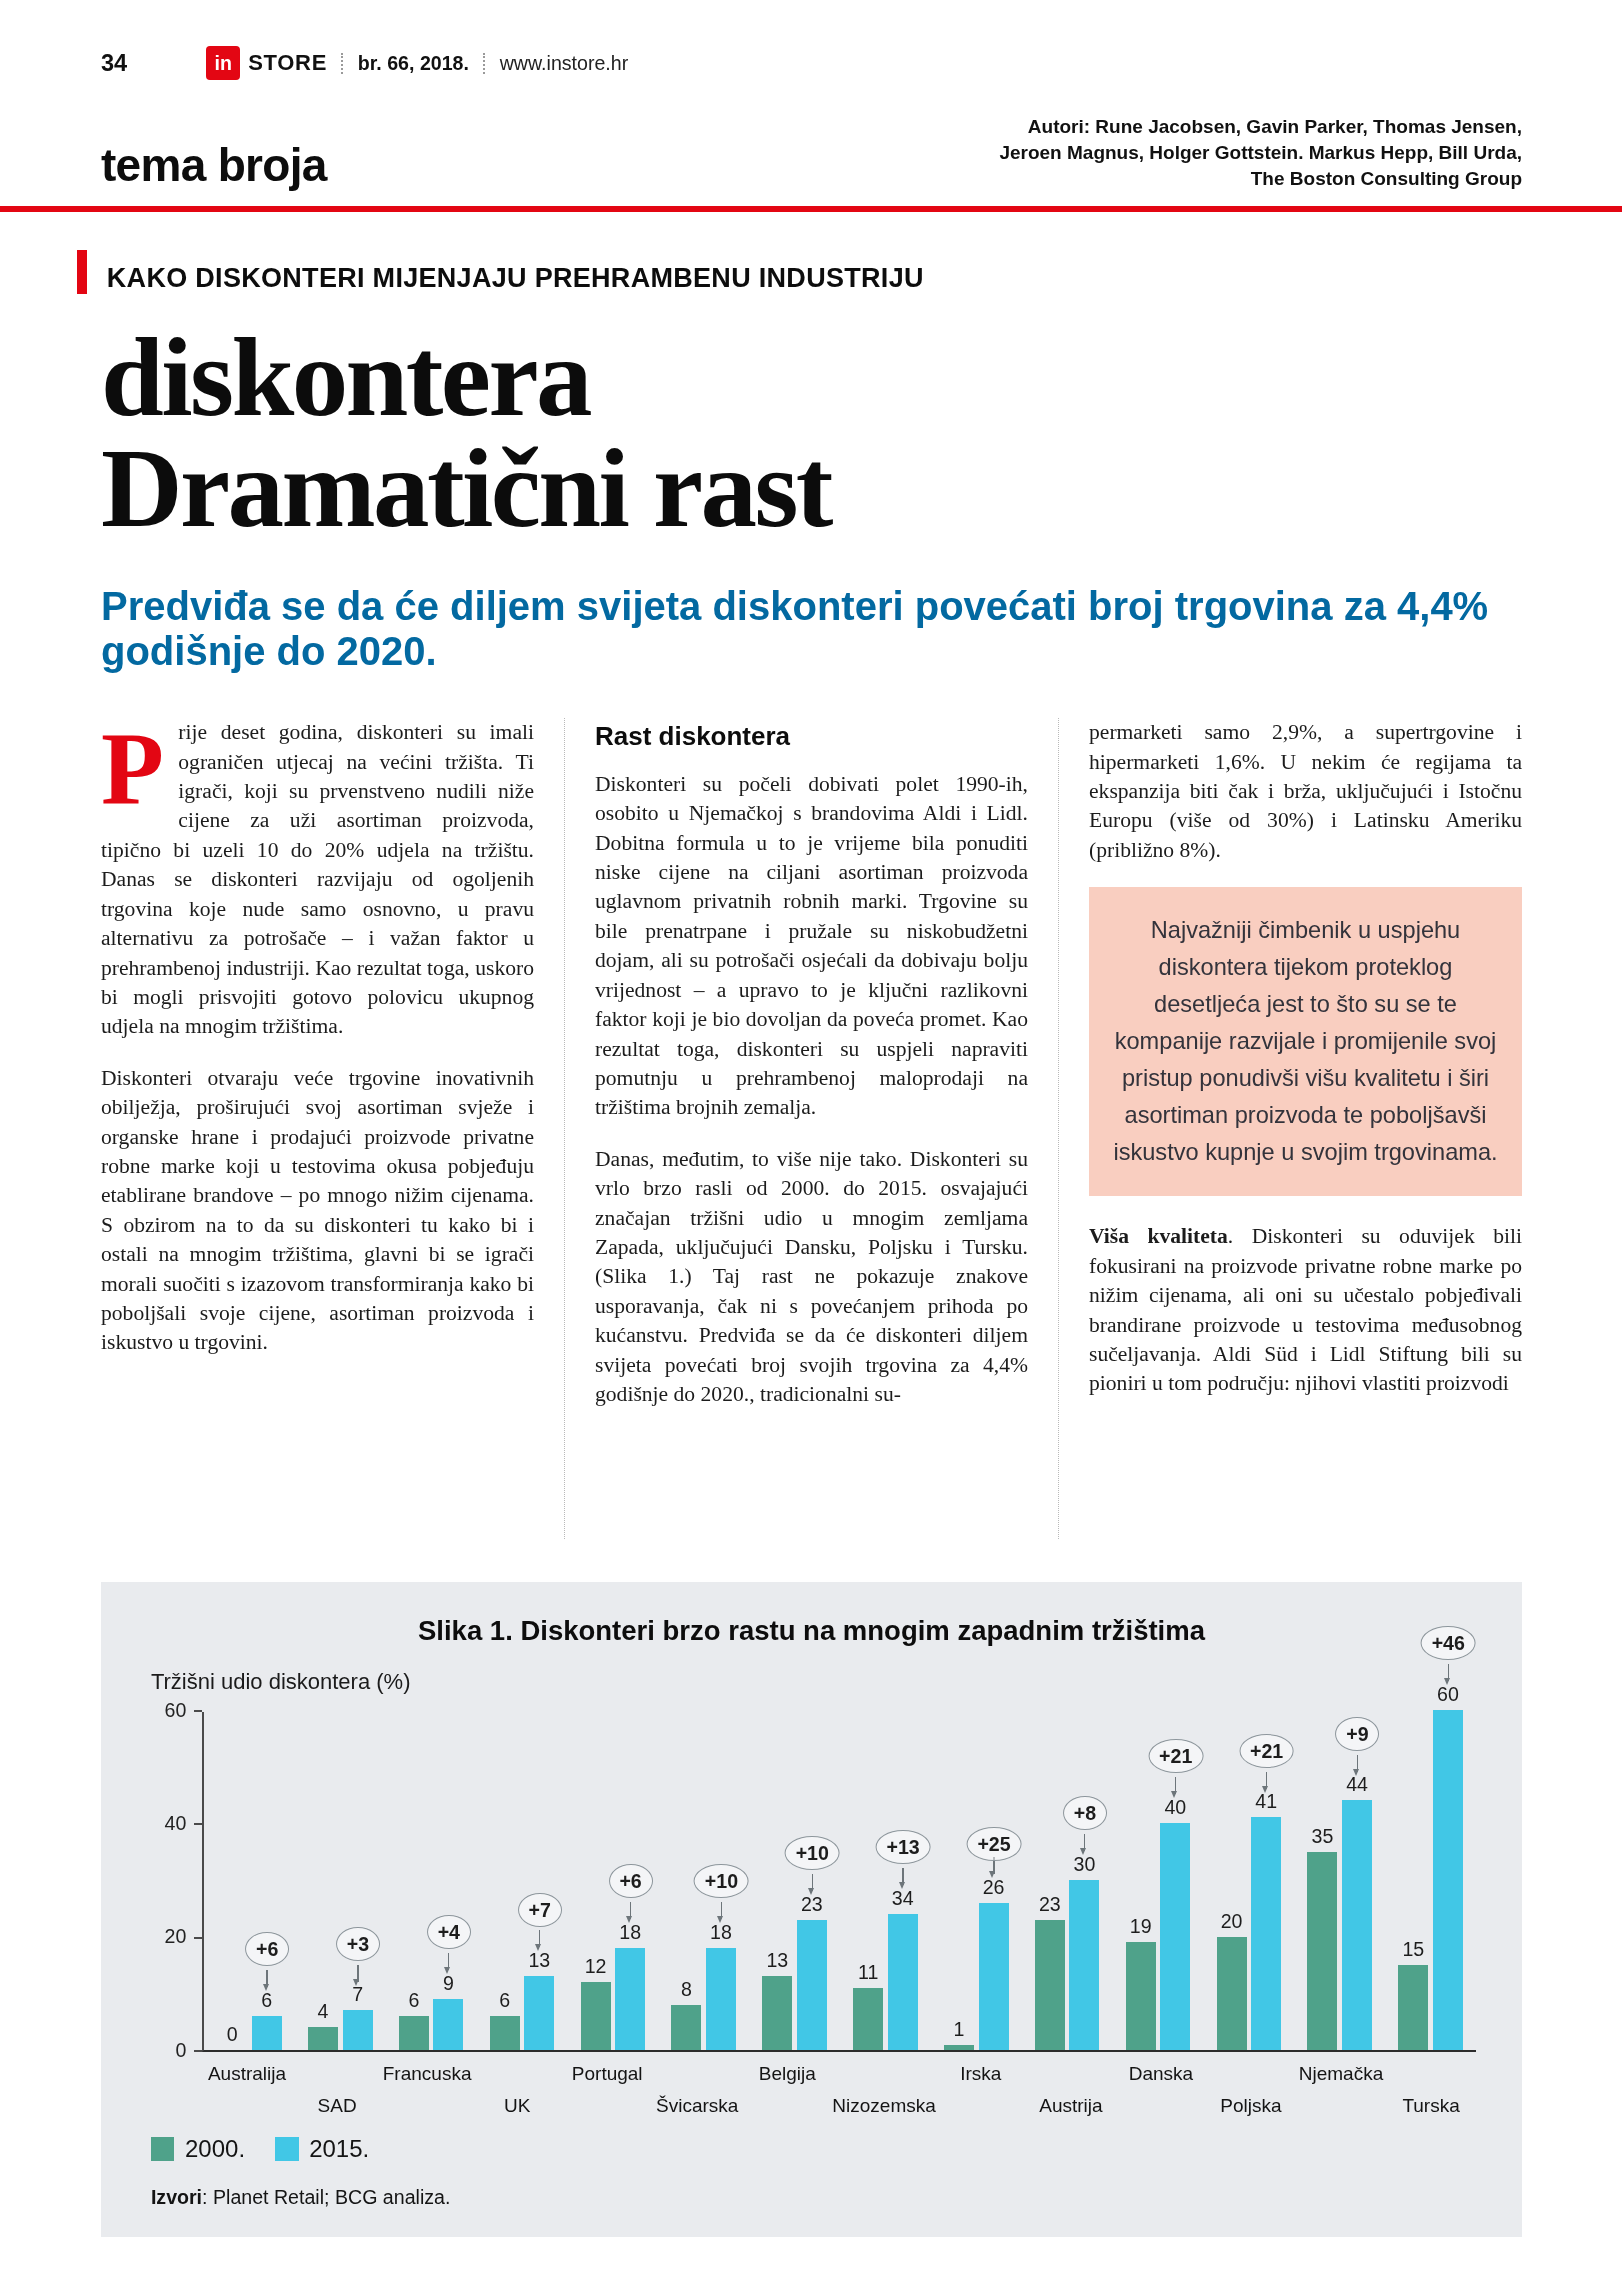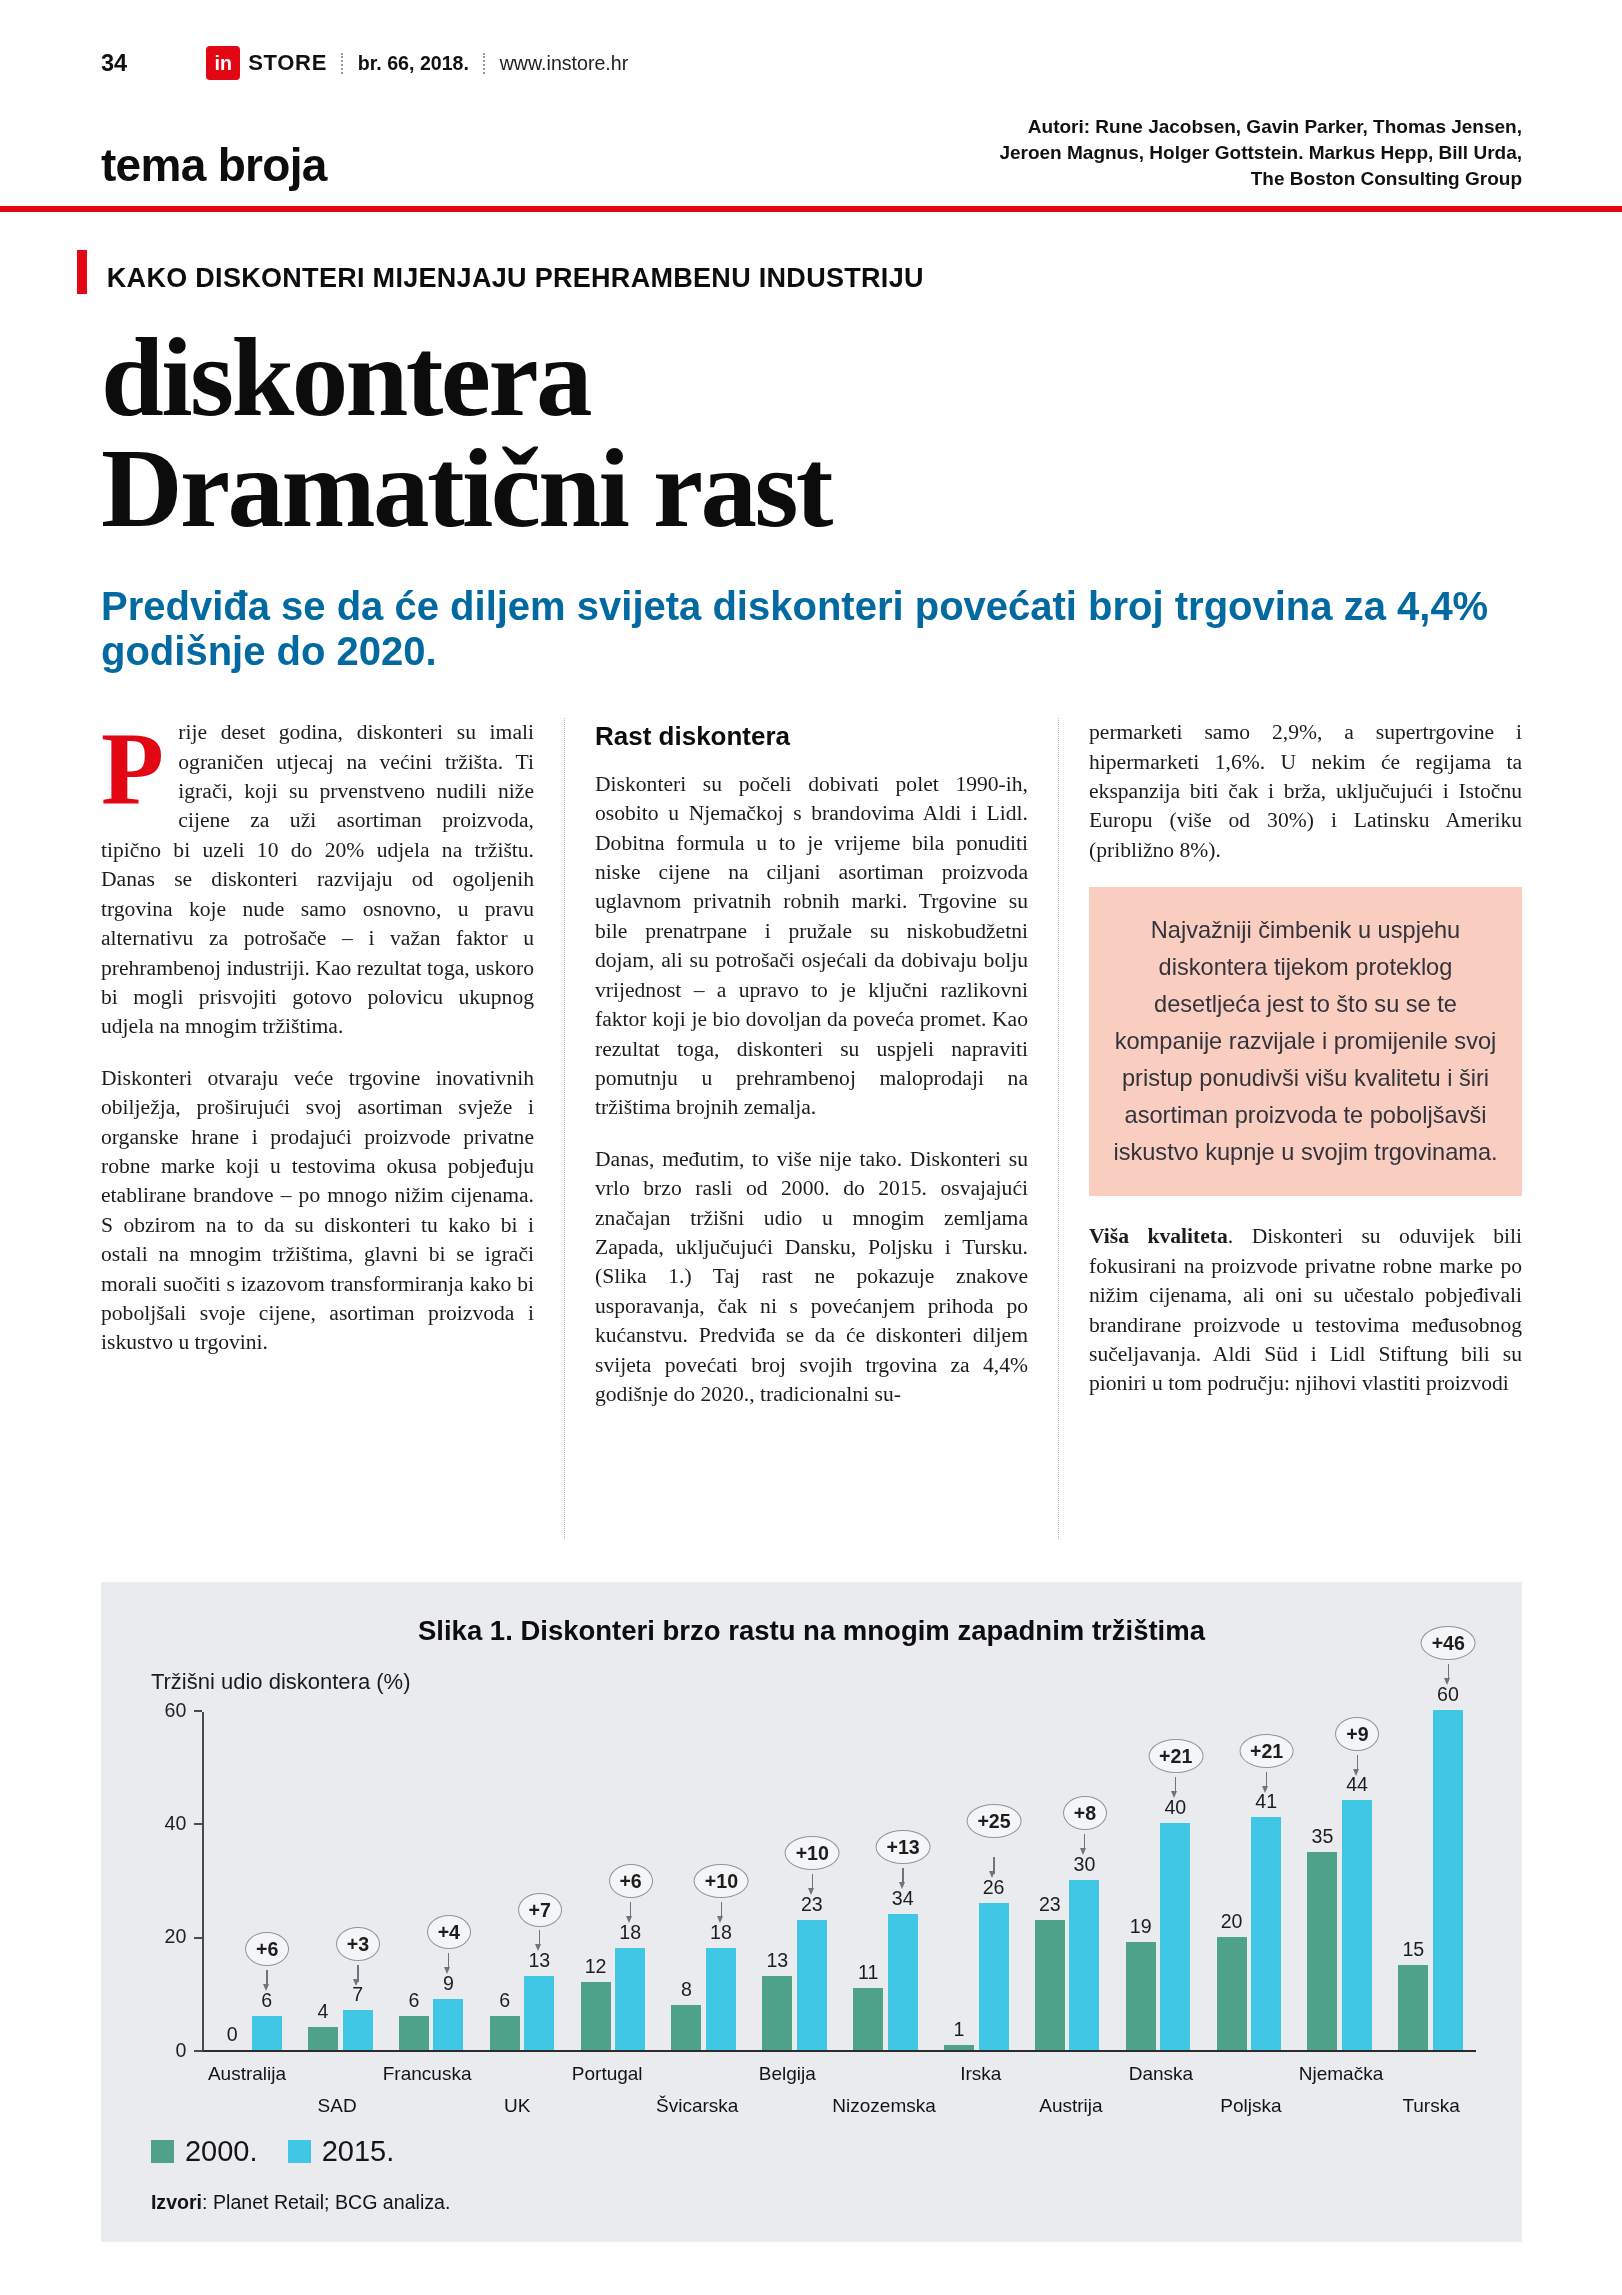--- a/index.html
+++ b/index.html
@@ -63,21 +63,21 @@
   .group{flex:1;position:relative;display:flex;align-items:flex-end;justify-content:center;gap:4.6px;overflow:visible;}
   .bar-col{display:flex;flex-direction:column;align-items:center;justify-content:flex-end;}
   .bar{width:30px;}
   .bar-label{font-family:"Liberation Sans",sans-serif;font-size:19.6px;color:#1d1d1d;margin-bottom:3.9px;}
   .delta{position:absolute;left:calc(50% + 17.7px);transform:translateX(-50%);border:1.3px solid #8d969c;border-radius:50%;padding:4.6px 9.8px;font-family:"Liberation Sans",sans-serif;font-weight:bold;font-size:19.6px;color:#1d1d1d;background:rgba(255,255,255,.5);white-space:nowrap;z-index:2;}
   .delta-arrow{position:absolute;left:calc(50% + 17px);width:1.3px;height:17px;background:#6d757a;}
   .delta-arrow::after{content:'';position:absolute;left:-3.9px;bottom:-6.5px;border:3.9px solid transparent;border-top:7.2px solid #6d757a;}
   .xlabels{display:flex;margin-left:55px;height:80px;font-family:"Liberation Sans",sans-serif;font-size:19px;color:#141414;}
   .xlab{flex:1;text-align:center;padding-top:10.5px;}
   .xlab.low{padding-top:43px;}
-  .legend{display:flex;align-items:center;gap:30px;margin:2.6px 0 23.6px 3.9px;font-family:"Liberation Sans",sans-serif;font-size:29px;color:#141414;}
+  .legend{display:flex;align-items:center;gap:30px;margin:2.6px 0 23.6px 3.9px;font-family:"Liberation Sans",sans-serif;font-size:24px;color:#141414;}
   .legend-item{display:flex;align-items:center;gap:10.5px;}
   .swatch{width:23.6px;height:23.6px;}
   .source{font-family:"Liberation Sans",sans-serif;font-size:19.6px;color:#141414;margin-left:3.9px;}
 </style>
 </head>
 <body>
 
 <div class="page">
 
   <header>
@@ -246,21 +246,21 @@
           <div class="group">
             <div class="bar-col">
               <div class="bar-label">1</div>
               <div class="bar" style="height: 5.7px; background: rgb(79, 162, 138);"></div>
             </div>
             <div class="bar-col">
               <div class="bar-label">26</div>
               <div class="bar" style="height: 147px; background: rgb(65, 199, 230);"></div>
             </div>
             <div class="delta-arrow" style="bottom: 176px;"></div>
-            <div class="delta" style="bottom: 212px; margin-top: 44px;">+25</div>
+            <div class="delta" style="bottom: 189px; margin-top: 44px;">+25</div>
           </div>
           <div class="group">
             <div class="bar-col">
               <div class="bar-label">23</div>
               <div class="bar" style="height: 130px; background: rgb(79, 162, 138);"></div>
             </div>
             <div class="bar-col">
               <div class="bar-label">30</div>
               <div class="bar" style="height: 170px; background: rgb(65, 199, 230);"></div>
             </div>

